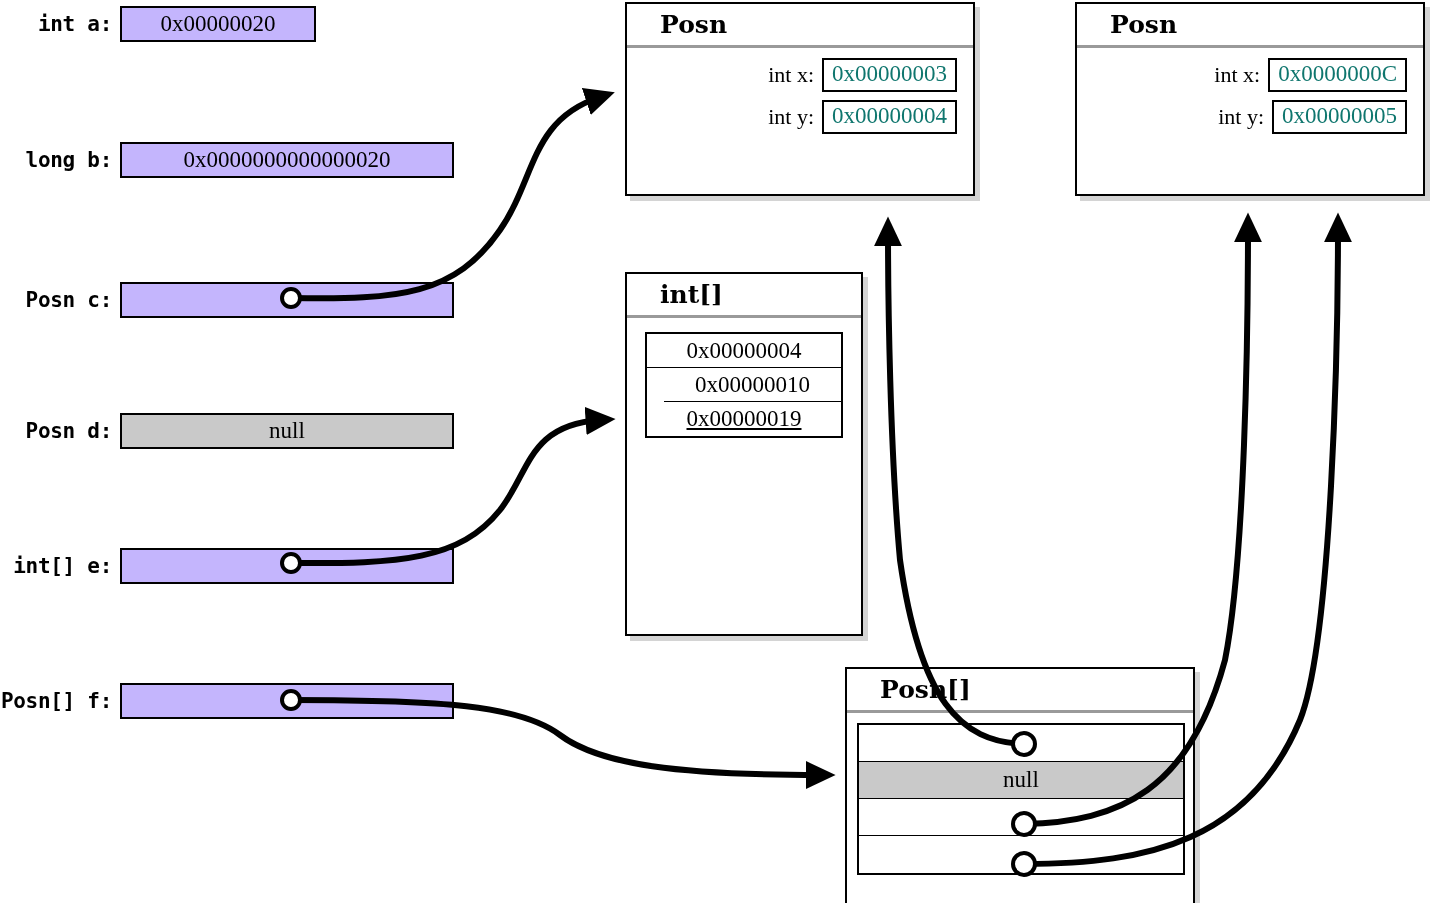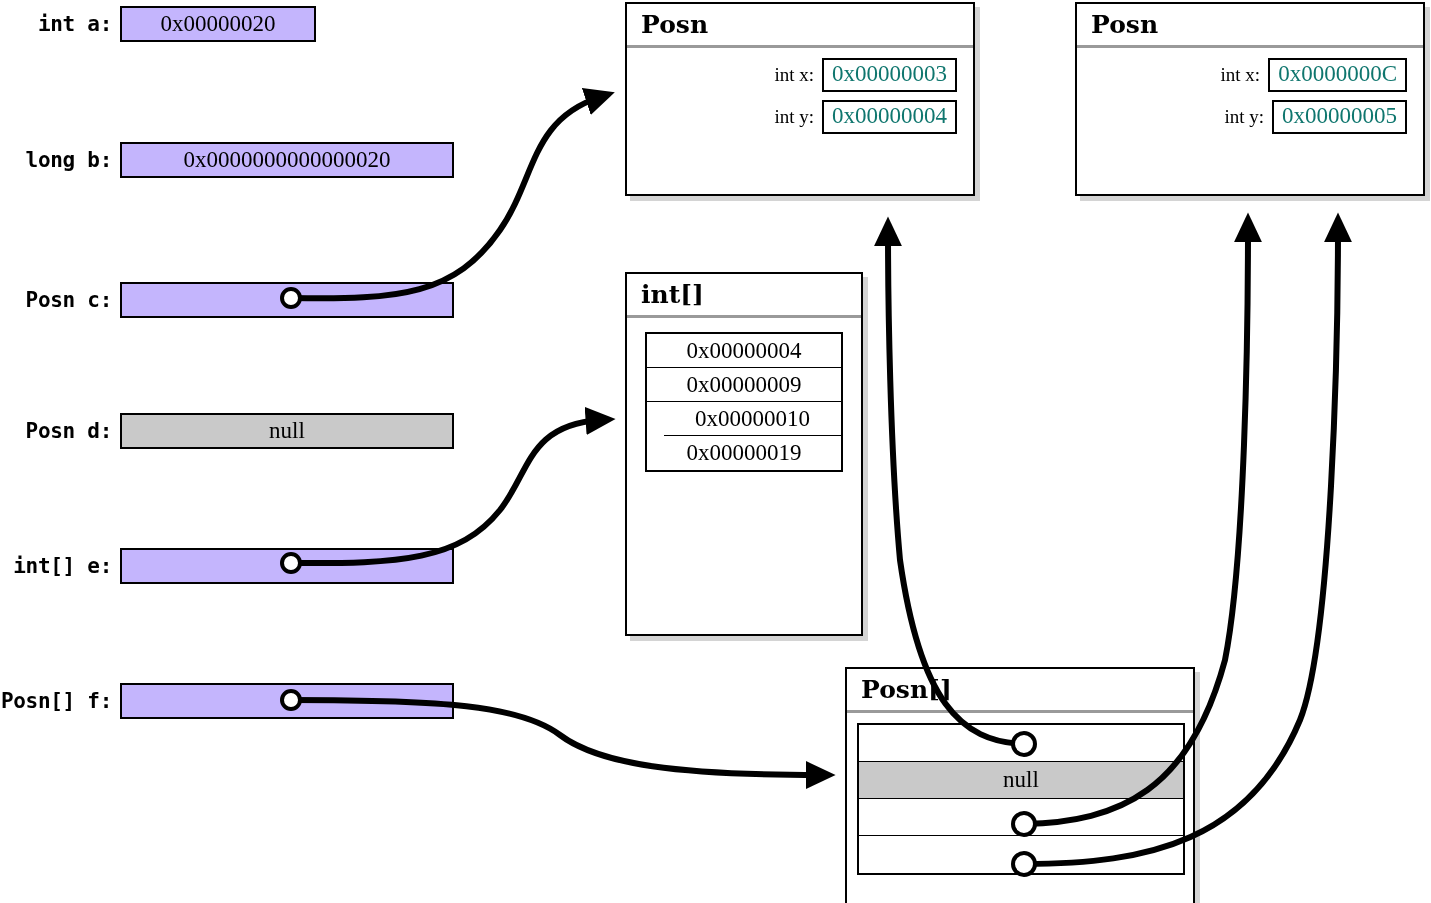--- a/index.html
+++ b/index.html
@@ -59,38 +59,39 @@
     box-shadow: 5px 5px 0 0 #d4d4d4;
     box-sizing: border-box;
   }
   .obj-title {
     font-family: "DejaVu Serif", "Liberation Serif", serif;
     font-weight: bold;
     font-size: 25px;
     color: #000;
     padding: 6px 0 0 14px;
     white-space: nowrap;
+    margin-left: 19px;
   }
   .obj-sep {
     height: 3px;
     background: #9a9a9a;
     margin-top: 6px;
   }
   .obj-body {
     padding: 10px 0 0 0;
   }
 
   .field-row {
     display: flex;
     align-items: center;
     justify-content: flex-end;
     margin: 0 16px 8px 0;
   }
   .field-name {
-    font-size: 19px;
+    font-size: 22px;
     color: #000;
     padding-right: 8px;
     white-space: nowrap;
   }
   .field-val {
     border: 2px solid #000;
     background: #fff;
     font-size: 23px;
     color: #0f766e;
     padding: 1px 8px 3px 8px;
@@ -107,21 +108,21 @@
     border-bottom: 1.5px solid #000;
     box-sizing: border-box;
     display: flex;
     align-items: center;
     justify-content: center;
     font-size: 23px;
     color: #000;
     background: #fff;
     position: relative;
   }
-  .arr-cell:last-child { border-bottom: none; }
+  .arr-cell:last-child { border-bottom: none; text-decoration: underline; }
   .arr-cell.null-cell { background: #c9c9c9; }
 
   
   #edges {
     position: absolute;
     left: 0; top: 0;
     width: 1431px;
     height: 903px;
     pointer-events: none;
   }
@@ -199,21 +200,20 @@
         <span class="field-val">0x00000005</span>
       </div>
     </div>
   </div>
 
   <div class="obj" style="left:625px; top:272px; width:238px; height:364px;">
     <div class="obj-title">int[]</div>
     <div class="obj-sep"></div>
     <div class="arr-wrap" style="margin:14px 18px 0 18px;">
       <div class="arr-cell" style="height:34px;">0x00000004</div>
-      <div class="arr-cell" style="height:34px;">0x00000009</div>
       <div class="arr-cell" style="height:34px;margin-left:17px;">0x00000010</div>
       <div class="arr-cell" style="height:34px;">0x00000019</div>
     </div>
   </div>
 
   <div class="obj" style="left:845px; top:667px; width:350px; height:243px;">
     <div class="obj-title">Posn[]</div>
     <div class="obj-sep"></div>
     <div class="arr-wrap" style="margin:10px 8px 0 10px;">
       <div class="arr-cell" style="height:37px;"></div>

